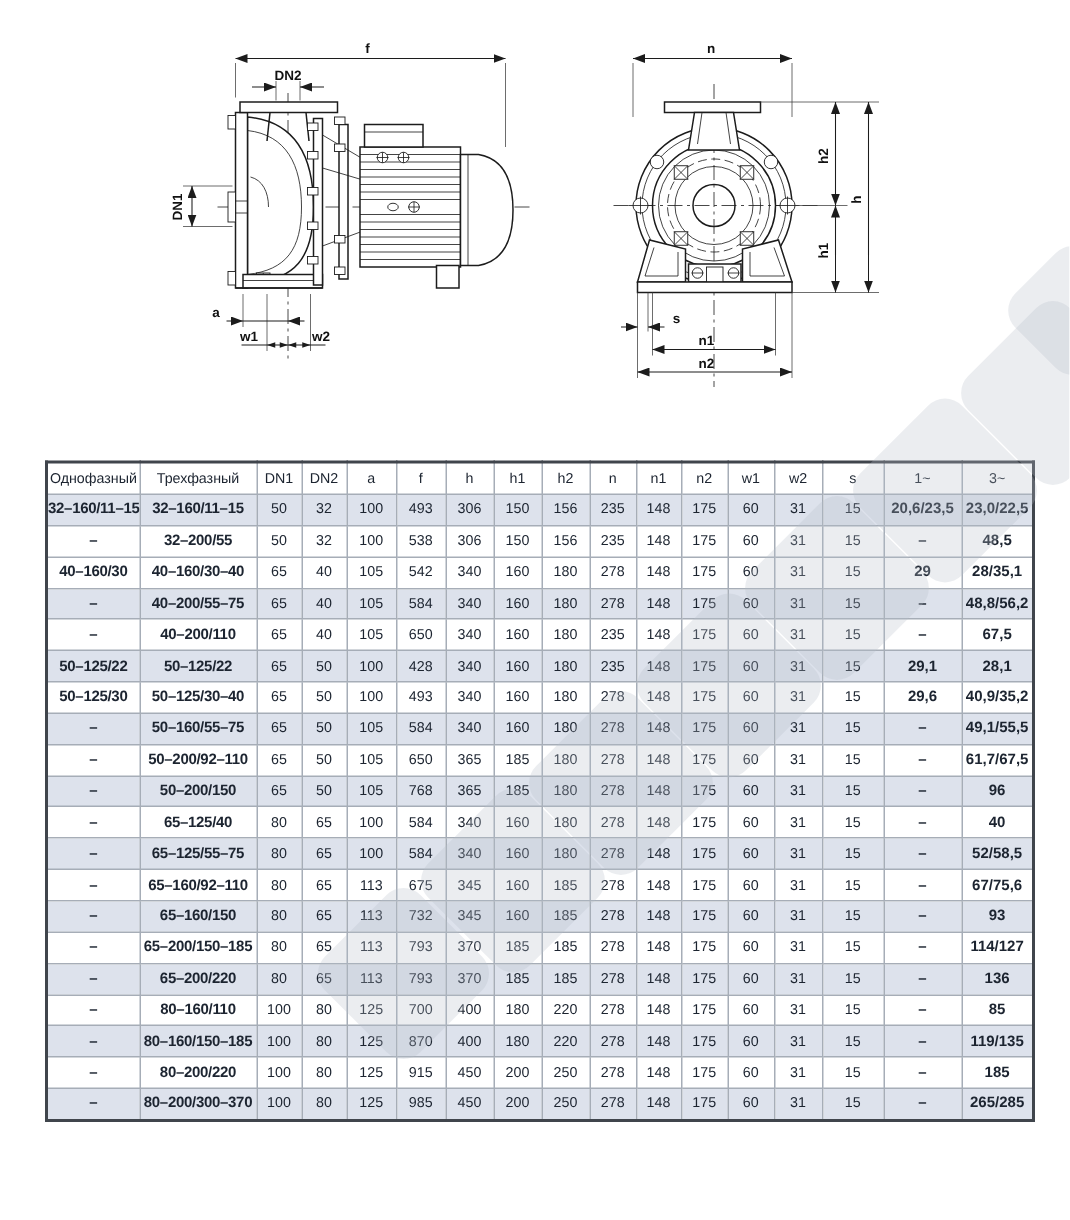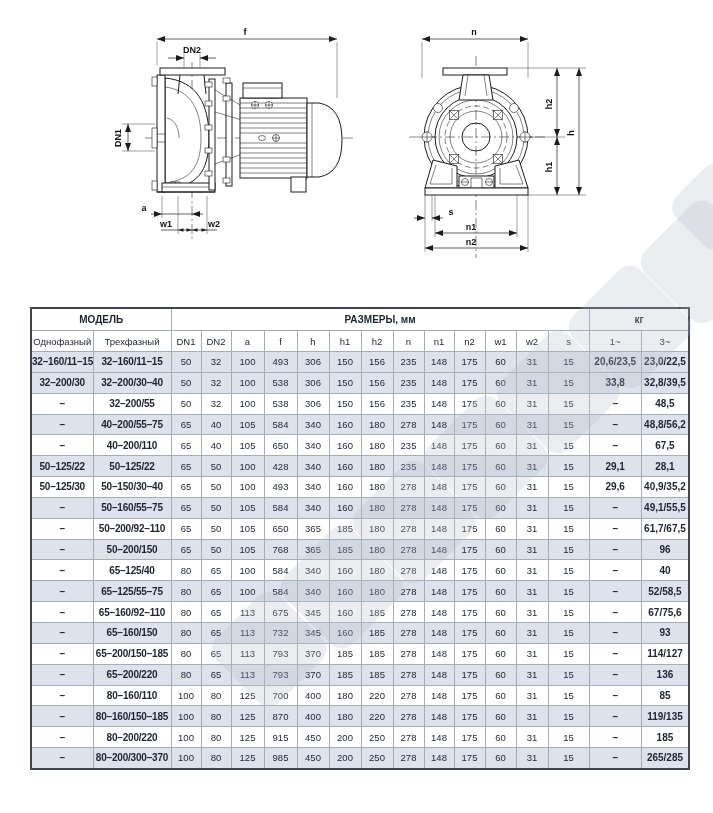--- a/index.html
+++ b/index.html
@@ -266,25 +266,20 @@
       <col style="width:30px">
         <col style="width:31px">
         <col style="width:31px">
         <col style="width:32px">
       <col style="width:41px">
       <col style="width:52px">
         <col style="width:48px">
     </colgroup>
     <thead>
       <tr>
-        <th class="group" colspan="2">МОДЕЛЬ</th>
-        <th class="group" colspan="13">РАЗМЕРЫ, мм</th>
-        <th class="group" colspan="2">кг</th>
-      </tr>
-      <tr>
         <th class="colh">Однофазный</th>
         <th class="colh">Трехфазный</th>
         <th class="colh">DN1</th>
         <th class="colh">DN2</th>
         <th class="colh">a</th>
         <th class="colh">f</th>
         <th class="colh">h</th>
         <th class="colh">h1</th>
         <th class="colh">h2</th>
         <th class="colh">n</th>
@@ -310,57 +305,57 @@
           <td>156</td>
           <td>235</td>
           <td>148</td>
           <td>175</td>
           <td>60</td>
           <td>31</td>
           <td>15</td>
           <td class="kg-cell">20,6/23,5</td>
           <td class="kg-cell">23,0/22,5</td>
         </tr>
-        <tr class="shaded">
-          <td class="model-cell">32–200/30</td>
-          <td class="model-cell">32–200/30–40</td>
+        <tr>
+          <td class="model-cell">–</td>
+          <td class="model-cell">32–200/55</td>
           <td>50</td>
           <td>32</td>
           <td>100</td>
           <td>538</td>
           <td>306</td>
           <td>150</td>
           <td>156</td>
           <td>235</td>
           <td>148</td>
           <td>175</td>
           <td>60</td>
           <td>31</td>
           <td>15</td>
-          <td class="kg-cell">33,8</td>
-          <td class="kg-cell">32,8/39,5</td>
-        </tr>
-        <tr>
-          <td class="model-cell">–</td>
-          <td class="model-cell">32–200/55</td>
-          <td>50</td>
-          <td>32</td>
-          <td>100</td>
-          <td>538</td>
-          <td>306</td>
-          <td>150</td>
-          <td>156</td>
-          <td>235</td>
-          <td>148</td>
-          <td>175</td>
-          <td>60</td>
-          <td>31</td>
-          <td>15</td>
           <td class="kg-cell">–</td>
           <td class="kg-cell">48,5</td>
+        </tr>
+        <tr>
+          <td class="model-cell">40–160/30</td>
+          <td class="model-cell">40–160/30–40</td>
+          <td>65</td>
+          <td>40</td>
+          <td>105</td>
+          <td>542</td>
+          <td>340</td>
+          <td>160</td>
+          <td>180</td>
+          <td>278</td>
+          <td>148</td>
+          <td>175</td>
+          <td>60</td>
+          <td>31</td>
+          <td>15</td>
+          <td class="kg-cell">29</td>
+          <td class="kg-cell">28/35,1</td>
         </tr>
         <tr class="shaded">
           <td class="model-cell">–</td>
           <td class="model-cell">40–200/55–75</td>
           <td>65</td>
           <td>40</td>
           <td>105</td>
           <td>584</td>
           <td>340</td>
           <td>160</td>
@@ -407,21 +402,21 @@
           <td>148</td>
           <td>175</td>
           <td>60</td>
           <td>31</td>
           <td>15</td>
           <td class="kg-cell">29,1</td>
           <td class="kg-cell">28,1</td>
         </tr>
         <tr>
           <td class="model-cell">50–125/30</td>
-          <td class="model-cell">50–150/30–40</td>
+          <td class="model-cell">50–125/30–40</td>
           <td>65</td>
           <td>50</td>
           <td>100</td>
           <td>493</td>
           <td>340</td>
           <td>160</td>
           <td>180</td>
           <td>278</td>
           <td>148</td>
           <td>175</td>

